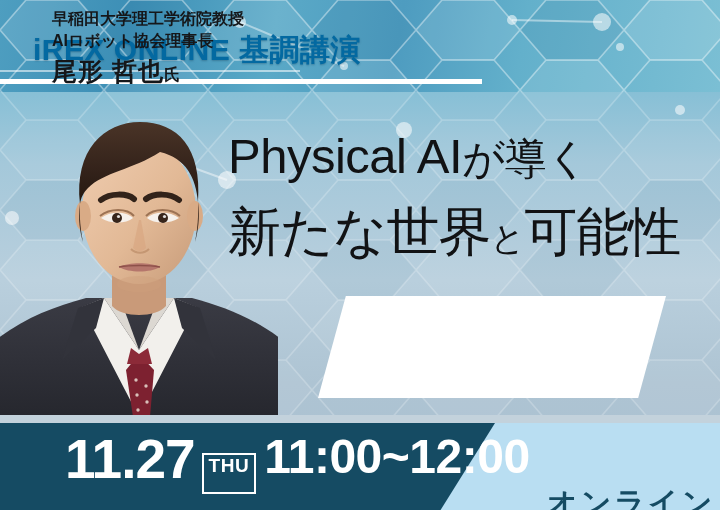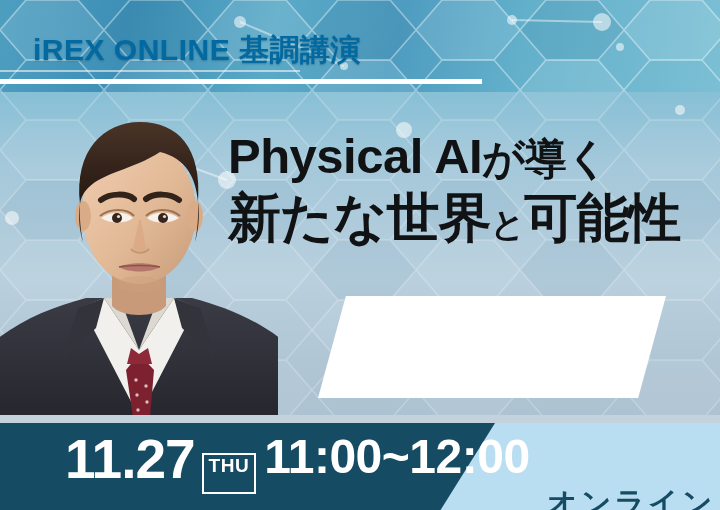--- a/index.html
+++ b/index.html
@@ -40,25 +40,25 @@
 
   
   .photo{
     position:absolute;left:0px;top:92px;width:278px;height:325px;overflow:hidden;
   }
   .photo svg{display:block;}
 
   
   .title-block{
     position:absolute;left:228px;top:132px;width:492px;
-    color:#111214;font-weight:bold;line-height:1.0;
+    color:#111214;font-weight:normal;line-height:1.0;
   }
   .title-line1{font-size:49px;letter-spacing:-.5px;white-space:nowrap;}
   .title-line1 .jp{font-size:42px;}
-  .title-line2{font-size:53px;margin-top:10px;letter-spacing:-1px;white-space:nowrap;}
+  .title-line2{font-size:53px;margin-top:24px;letter-spacing:-1px;white-space:nowrap;}
   .title-line2 .small{font-size:34px;}
 
   
   .speaker-box{
     position:absolute;left:318px;top:296px;width:348px;height:102px;
     background:#ffffff;
     clip-path:polygon(8% 0%, 100% 0%, 92% 100%, 0% 100%);
   }
   .speaker-inner{
     position:absolute;left:52px;top:8px;width:280px;color:#15171a;
@@ -234,20 +234,27 @@
   <div class="title-block">
     <div class="title-line1">
       <span>Physical AI</span><span class="jp">が導く</span>
     </div>
     <div class="title-line2">
       <span>新たな世界</span><span class="small">と</span><span>可能性</span>
     </div>
   </div>
 
   <div class="speaker-box"></div>
+  <div class="speaker-inner">
+    <div class="speaker-aff">早稲田大学理工学術院教授</div>
+    <div class="speaker-aff">AIロボット協会理事長</div>
+    <div class="speaker-name">
+      <span>尾形 哲也</span><span class="suffix">氏</span>
+    </div>
+  </div>
 
   <div class="gap-strip"></div>
   <div class="online-panel"></div>
   <div class="date-band"></div>
 
   <div class="date-text">
     <span class="date-num">11.27</span>
     <span class="date-dow">THU</span>
     <span class="date-time">11:00~12:00</span>
   </div>

